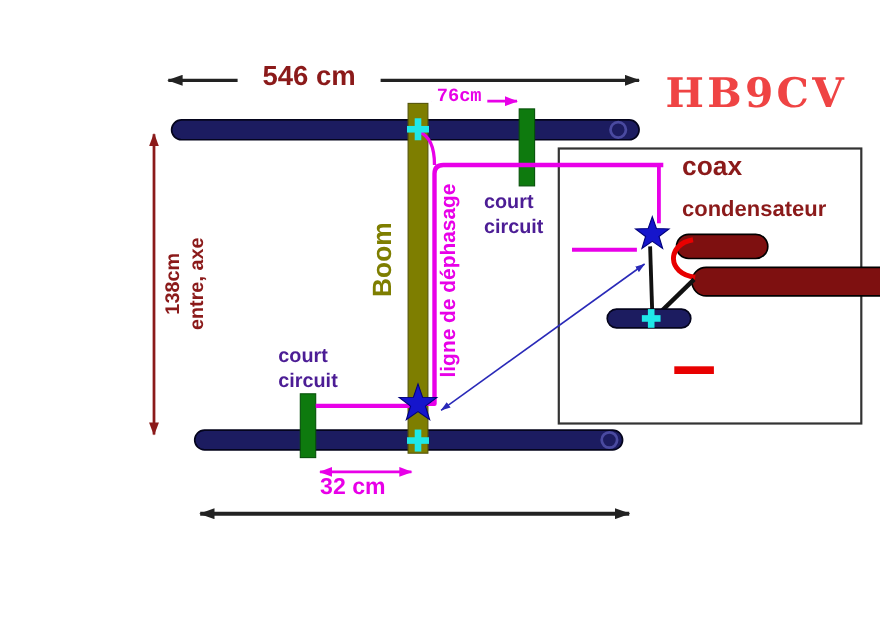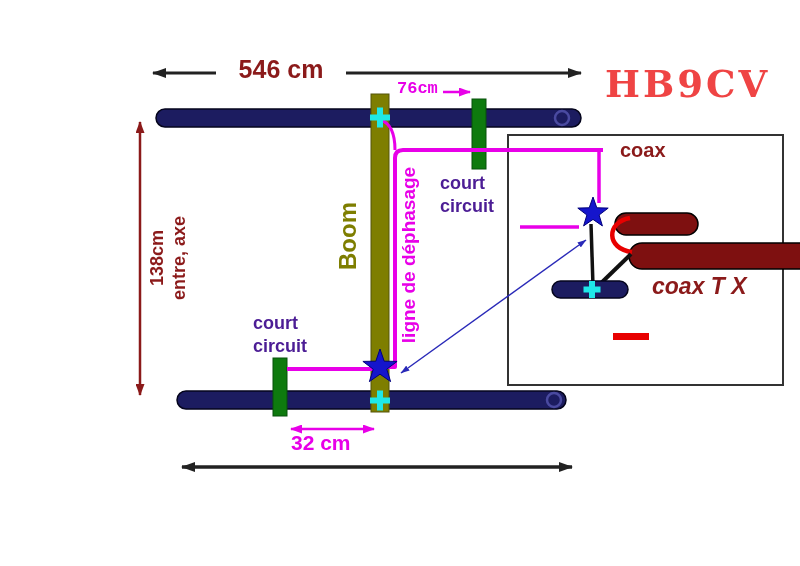--- a/index.html
+++ b/index.html
@@ -23,21 +23,21 @@
   #lbl-hb9cv{left:562px;top:64px;font-size:37px;letter-spacing:3px;color:#ef4444;
     font-family:"DejaVu Serif","Liberation Serif",serif;}
   #lbl-76{left:349px;top:80px;font-size:17px;font-family:Liberation Mono, monospace;}
   #lbl-cc-top{left:397px;top:172px;font-size:18px;line-height:1.25;}
   #lbl-cc-bot{left:210px;top:312px;font-size:18px;line-height:1.25;}
   #lbl-boom{left:261px;top:222px;width:90px;height:28px;font-size:24px;}
   #lbl-phasing{left:260px;top:243px;width:215px;height:24px;font-size:19px;}
   #lbl-138{left:58px;top:236px;width:135px;height:44px;font-size:18px;line-height:1.2;}
   #lbl-69{left:248px;top:431px;font-size:21px;}
   #lbl-502{left:265px;top:470px;width:140px;font-size:29px;}
-  #lbl-coax{left:577px;top:139px;font-size:20px;}
+  #lbl-coax{left:577px;top:139px;font-size:24px;}
   #lbl-cond{left:577px;top:179px;font-size:20px;}
   #lbl-coaxtx{left:609px;top:274px;font-size:23px;font-style:italic;}
 </style>
 </head>
 <body>
 
 <div id="stage">
 
   <svg id="gfx" viewBox="0 0 800 566">
     <defs>
@@ -122,16 +122,16 @@
   <div id="lbl-phasing" class="lbl magenta rot ctr">ligne de déphasage</div>
 
   <div id="lbl-138" class="lbl darkred rot ctr prewrap">138cm
 entre, axe</div>
 
   <div id="lbl-69" class="lbl magenta">32 cm</div>
 
 
   <div id="lbl-coax" class="lbl darkred">coax</div>
 
+  <div id="lbl-cond" class="lbl darkred">condensateur</div>
 
-  <div id="lbl-coaxtx" class="lbl darkred">coax T X</div>
 
 </div>
 
 </body></html>

